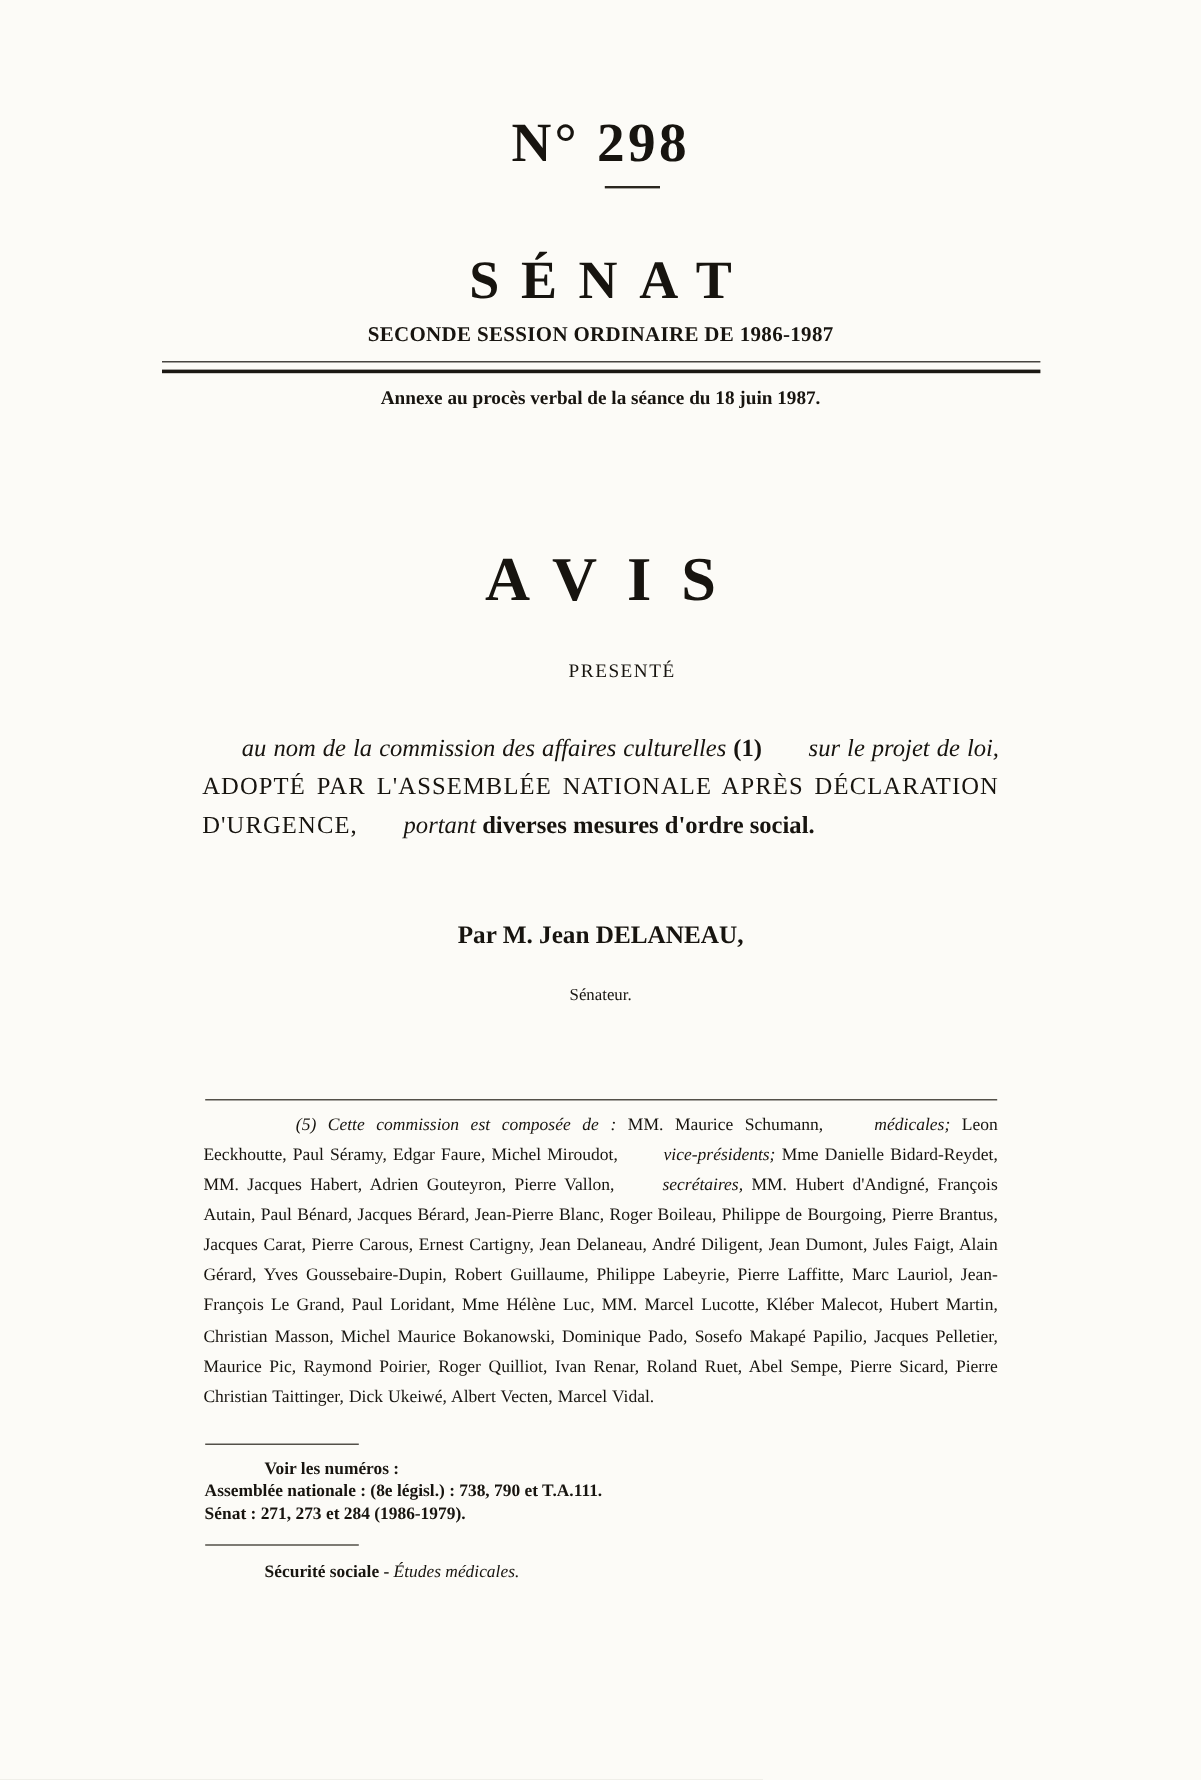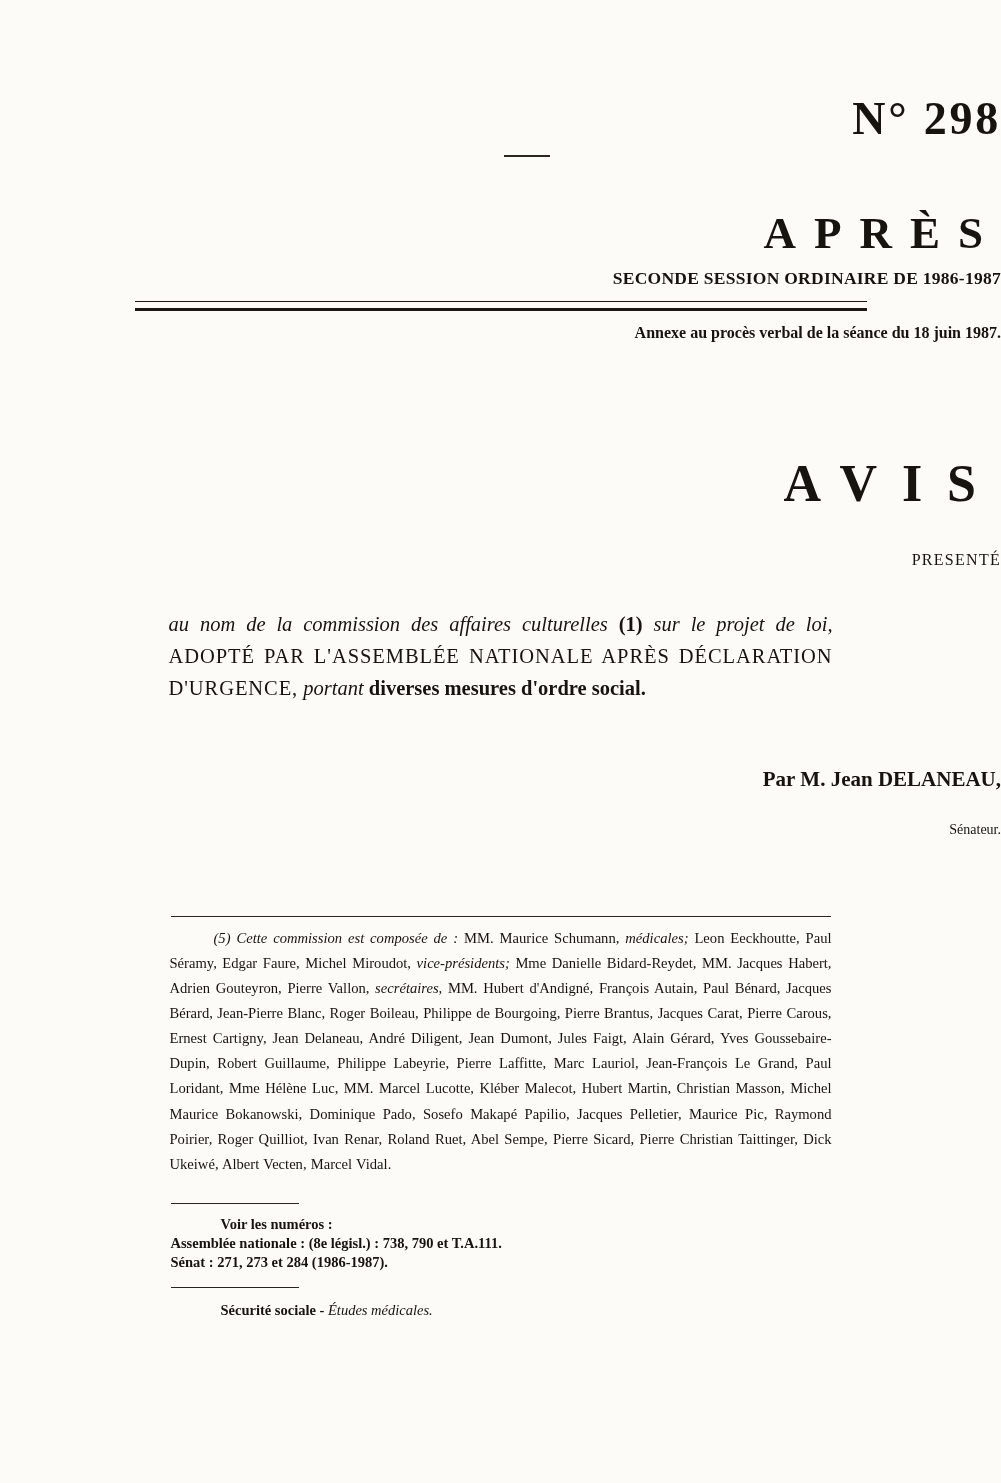--- a/index.html
+++ b/index.html
@@ -11,21 +11,21 @@
     position: relative;
     width: 1001px;
     height: 1483px;
     margin: 0 auto;
     background: #fcfbf7;
     color: #17140f;
     font-family: "Liberation Serif", "DejaVu Serif", serif;
     overflow: hidden;
     box-sizing: border-box;
   }
-  .center { text-align: right; }
+  .center { text-align: center; }
 
   .doc-number {
     padding-top: 92px;
     font-size: 46px;
     font-weight: 700;
     letter-spacing: 0.06em;
   }
   .ornament {
     width: 46px;
     height: 0;
@@ -71,21 +71,21 @@
     letter-spacing: 0.08em;
     padding-left: 36px;
   }
   .abstract {
     width: 664px;
     margin: 40px auto 0;
     font-size: 20.5px;
     line-height: 1.56;
     text-align: justify;
   }
-  .it  { font-style: italic; }
+  .it  { font-style: italic; margin-left: 33px; }
   .bd  { font-weight: 700; }
   .caps-seg { letter-spacing: 0.045em; }
 
   .byline {
     margin-top: 62px;
     font-size: 21px;
     font-weight: 700;
   }
   .author-role {
     margin-top: 30px;
@@ -137,21 +137,21 @@
   .kw-value { font-style: italic; text-align: right; }
 </style>
 </head>
 <body>
 
 <div class="page">
 
   <header class="center">
     <div class="doc-number">N° 298</div>
     <div class="ornament"></div>
-    <h1 class="institution">APRÈS</h1>
+    <h1 class="institution">SÉNAT</h1>
     <div class="session">SECONDE SESSION ORDINAIRE DE 1986-1987</div>
     <div class="double-rule"></div>
     <div class="annex">Annexe au procès verbal de la séance du 18 juin 1987.</div>
   </header>
 
   <main>
     <h2 class="doc-type center">AVIS</h2>
     <div class="presented center">PRESENTÉ</div>
 
     <p class="abstract">
@@ -178,21 +178,21 @@
       <span class="it">vice-présidents;</span>
       <span>Mme Danielle Bidard-Reydet, MM. Jacques Habert, Adrien Gouteyron, Pierre Vallon,</span>
       <span class="it">secrétaires,</span>
       <span>MM. Hubert d'Andigné, François Autain, Paul Bénard, Jacques Bérard, Jean-Pierre Blanc, Roger Boileau, Philippe de Bourgoing, Pierre Brantus, Jacques Carat, Pierre Carous, Ernest Cartigny, Jean Delaneau, André Diligent, Jean Dumont, Jules Faigt, Alain Gérard, Yves Goussebaire-Dupin, Robert Guillaume, Philippe Labeyrie, Pierre Laffitte, Marc Lauriol, Jean-François Le Grand, Paul Loridant, Mme Hélène Luc, MM. Marcel Lucotte, Kléber Malecot, Hubert Martin, Christian Masson, Michel Maurice Bokanowski, Dominique Pado, Sosefo Makapé Papilio, Jacques Pelletier, Maurice Pic, Raymond Poirier, Roger Quilliot, Ivan Renar, Roland Ruet, Abel Sempe, Pierre Sicard, Pierre Christian Taittinger, Dick Ukeiwé, Albert Vecten, Marcel Vidal.</span>
     </p>
 
     <div class="refs">
       <div class="ref-rule"></div>
       <div class="ref-heading">Voir les numéros :</div>
       <div class="ref-line">Assemblée nationale : (8e législ.) : 738, 790 et T.A.111.</div>
-      <div class="ref-line">Sénat : 271, 273 et 284 (1986-1987).</div>
+      <div class="ref-line">Sénat : 271, 273 et 284 (1986-1979).</div>
       <div class="ref-rule second"></div>
       <div class="keywords">
         <span class="kw-label">Sécurité sociale -</span>
         <span class="kw-value">Études médicales.</span>
       </div>
     </div>
   </footer>
 
 </div>
 

